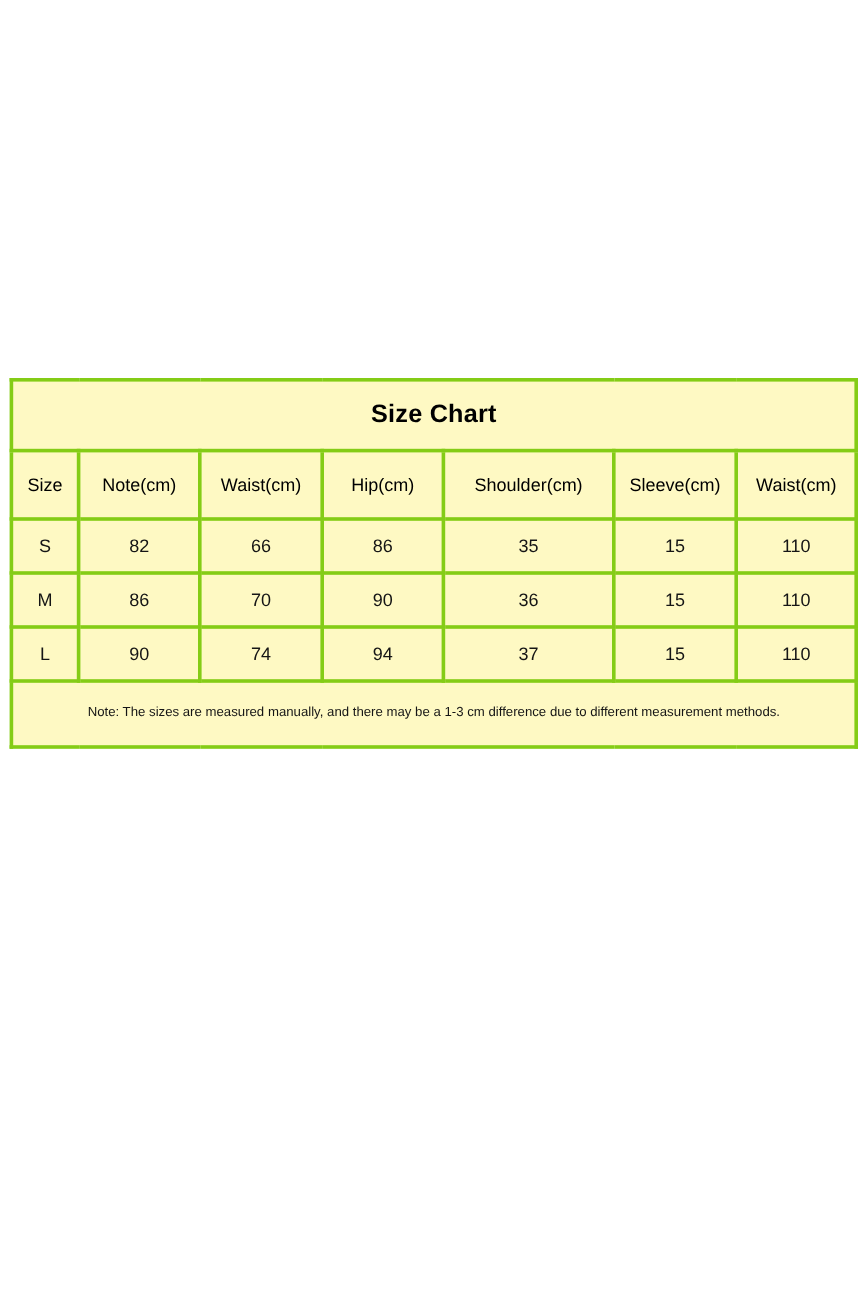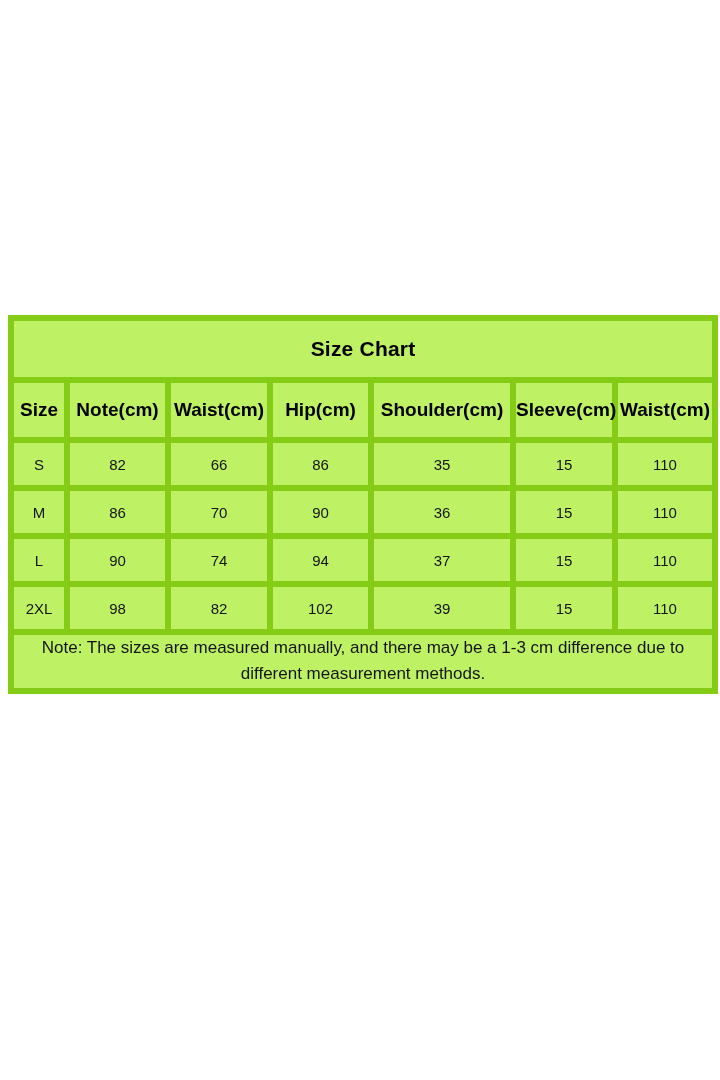--- a/index.html
+++ b/index.html
@@ -20,48 +20,48 @@
     top: 315px;
     width: 704px;
   }
   table.size-chart {
     width: 100%;
     border-collapse: collapse;
     table-layout: fixed;
   }
   table.size-chart td,
   table.size-chart th {
-    border: 6px solid #84cc16;
+    border: 3px solid #84cc16;
     text-align: center;
     vertical-align: middle;
-    background: #bef264;
+    background: #fef9c3;
     padding: 0;
   }
   th.title-cell {
     height: 56px;
     font-size: 21px;
     font-weight: bold;
     color: #000000;
     letter-spacing: 0.2px;
   }
   tr.header-row th {
     height: 54px;
-    font-size: 19px;
-    font-weight: bold;
+    font-size: 15px;
+    font-weight: normal;
     color: #000000;
   }
   tr.data-row td {
     height: 42px;
     font-size: 15px;
     font-weight: normal;
     color: #151515;
   }
   td.note-cell {
     height: 52px;
-    font-size: 17px;
+    font-size: 11px;
     line-height: 1.55;
     padding: 3px 26px 5px 26px;
     color: #151515;
   }
   
   col.c-size     { width: 56px;  }
   col.c-bust     { width: 101px; }
   col.c-waist    { width: 102px; }
   col.c-hip      { width: 101px; }
   col.c-shoulder { width: 142px; }
@@ -119,29 +119,20 @@
         </tr>
         <tr class="data-row">
           <td>L</td>
           <td>90</td>
           <td>74</td>
           <td>94</td>
           <td>37</td>
           <td>15</td>
           <td>110</td>
         </tr>
-        <tr class="data-row">
-          <td>2XL</td>
-          <td>98</td>
-          <td>82</td>
-          <td>102</td>
-          <td>39</td>
-          <td>15</td>
-          <td>110</td>
-        </tr>
       </tbody>
     <tfoot>
       <tr>
         <td class="note-cell" colspan="7">Note: The sizes are measured manually, and there may be a 1-3 cm difference due to different measurement methods.</td>
       </tr>
     </tfoot>
   </table>
 </div>
 
 </body></html>

